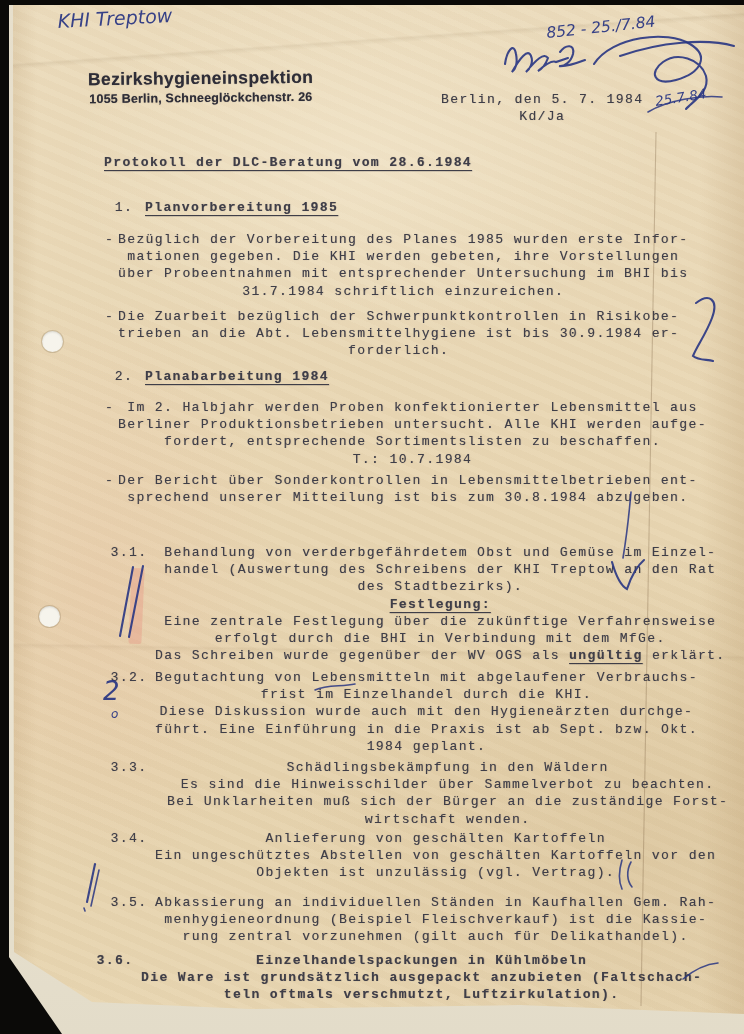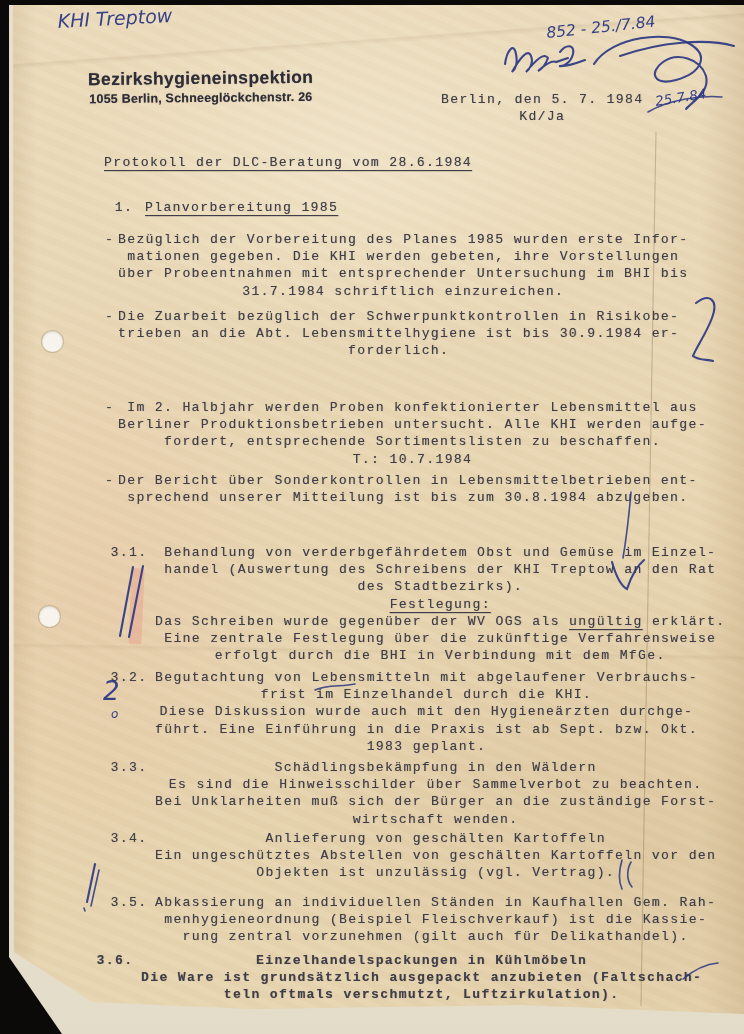--- a/index.html
+++ b/index.html
@@ -34,21 +34,21 @@
   .hole{position:absolute;width:21px;height:21px;border-radius:50%;
     background:#f6f4ec;box-shadow:0 0 0 1px rgba(140,118,85,0.30), inset 0 1px 2px rgba(0,0,0,0.12);}
   
   .typed{color:#3f3e48;text-shadow:0.3px 0.4px 0.7px rgba(56,54,66,0.45);}
   .block{position:absolute;font-size:13px;line-height:17.2px;letter-spacing:1.4px;margin-top:20px;}
   .pre,.text{white-space:pre;}
   .para{display:flex;align-items:flex-start;}
   .marker{display:inline-block;width:17px;flex:0 0 17px;}
   .marker3{display:inline-block;width:52px;flex:0 0 52px;}
   .num{display:inline-block;width:42px;}
-  .u{text-decoration:underline;text-decoration-thickness:1.2px;text-underline-offset:3.5px;}
+  .u{text-decoration:underline;text-decoration-thickness:1.2px;text-underline-offset:3.5px;font-weight:bold;}
   
   .stamp{position:absolute;left:88px;top:68px;font-family:"Liberation Sans",sans-serif;
     color:#2e2d37;text-shadow:0 0 0.8px rgba(46,45,55,0.55);transform:rotate(-0.6deg);}
   .stamp .l1{font-size:17.5px;font-weight:bold;letter-spacing:0.4px;}
   .stamp .l2{font-size:12.5px;font-weight:bold;margin-top:2px;letter-spacing:0.2px;}
   .hdr-right{position:absolute;left:441px;top:71px;}
   
   .ink{position:absolute;inset:0;pointer-events:none;}
   .hw{fill:#283583;font-family:"DejaVu Sans",sans-serif;font-style:italic;opacity:0.92;}
   .stroke{fill:none;stroke:#283583;stroke-width:2.1;stroke-linecap:round;opacity:0.9;}
@@ -96,20 +96,23 @@
 über Probeentnahmen mit entsprechender Untersuchung im BHI bis
 31.7.1984 schriftlich einzureichen.</div>
     </div>
     <div class="block typed para" style="left:101px;top:288px;">
       <span class="marker">-</span>
       <div class="text">Die Zuarbeit bezüglich der Schwerpunktkontrollen in Risikobe-
 trieben an die Abt. Lebensmittelhygiene ist bis 30.9.1984 er-
 forderlich.</div>
     </div>
 
+    <div class="block typed" style="left:103px;top:348px;">
+      <span class="num">2.</span><span class="u">Planabarbeitung 1984</span>
+    </div>
     <div class="block typed para" style="left:101px;top:379px;">
       <span class="marker">-</span>
       <div class="text">Im 2. Halbjahr werden Proben konfektionierter Lebensmittel aus
 Berliner Produktionsbetrieben untersucht. Alle KHI werden aufge-
 fordert, entsprechende Sortimentslisten zu beschaffen.
 T.: 10.7.1984</div>
     </div>
     <div class="block typed para" style="left:101px;top:452px;">
       <span class="marker">-</span>
       <div class="text">Der Bericht über Sonderkontrollen in Lebensmittelbetrieben ent-
@@ -117,36 +120,36 @@
     </div>
 
 
     <div class="block typed para" style="left:103px;top:524px;">
       <span class="marker3">3.1.</span>
       <div>
         <div class="pre">Behandlung von verderbgefährdetem Obst und Gemüse im Einzel-
 handel (Auswertung des Schreibens der KHI Treptow an den Rat
 des Stadtbezirks).</div>
         <div class="pre"><span class="u">Festlegung:</span></div>
-        <div class="pre"><span>Das Schreiben wurde gegenüber der WV OGS als </span><span class="u">ungültig</span><span> erklärt.</span></div>
         <div class="pre">Eine zentrale Festlegung über die zukünftige Verfahrensweise
 erfolgt durch die BHI in Verbindung mit dem MfGe.</div>
+        <div class="pre"><span>Das Schreiben wurde gegenüber der WV OGS als </span><span class="u">ungültig</span><span> erklärt.</span></div>
       </div>
     </div>
 
     <div class="block typed para" style="left:103px;top:649px;">
       <span class="marker3">3.2.</span>
       <div class="text">Begutachtung von Lebensmitteln mit abgelaufener Verbrauchs-
 frist im Einzelhandel durch die KHI.
 Diese Diskussion wurde auch mit den Hygieneärzten durchge-
 führt. Eine Einführung in die Praxis ist ab Sept. bzw. Okt.
-1983 geplant.</div>
-    </div>
-
-    <div class="block typed para" style="left:103px;top:739px;">
+1984 geplant.</div>
+    </div>
+
+    <div class="block typed para" style="left:103px;top:739px;gap:12px;">
       <span class="marker3">3.3.</span>
       <div class="text">Schädlingsbekämpfung in den Wäldern
 Es sind die Hinweisschilder über Sammelverbot zu beachten.
 Bei Unklarheiten muß sich der Bürger an die zuständige Forst-
 wirtschaft wenden.</div>
     </div>
 
     <div class="block typed para" style="left:103px;top:810px;">
       <span class="marker3">3.4.</span>
       <div class="text">Anlieferung von geschälten Kartoffeln

